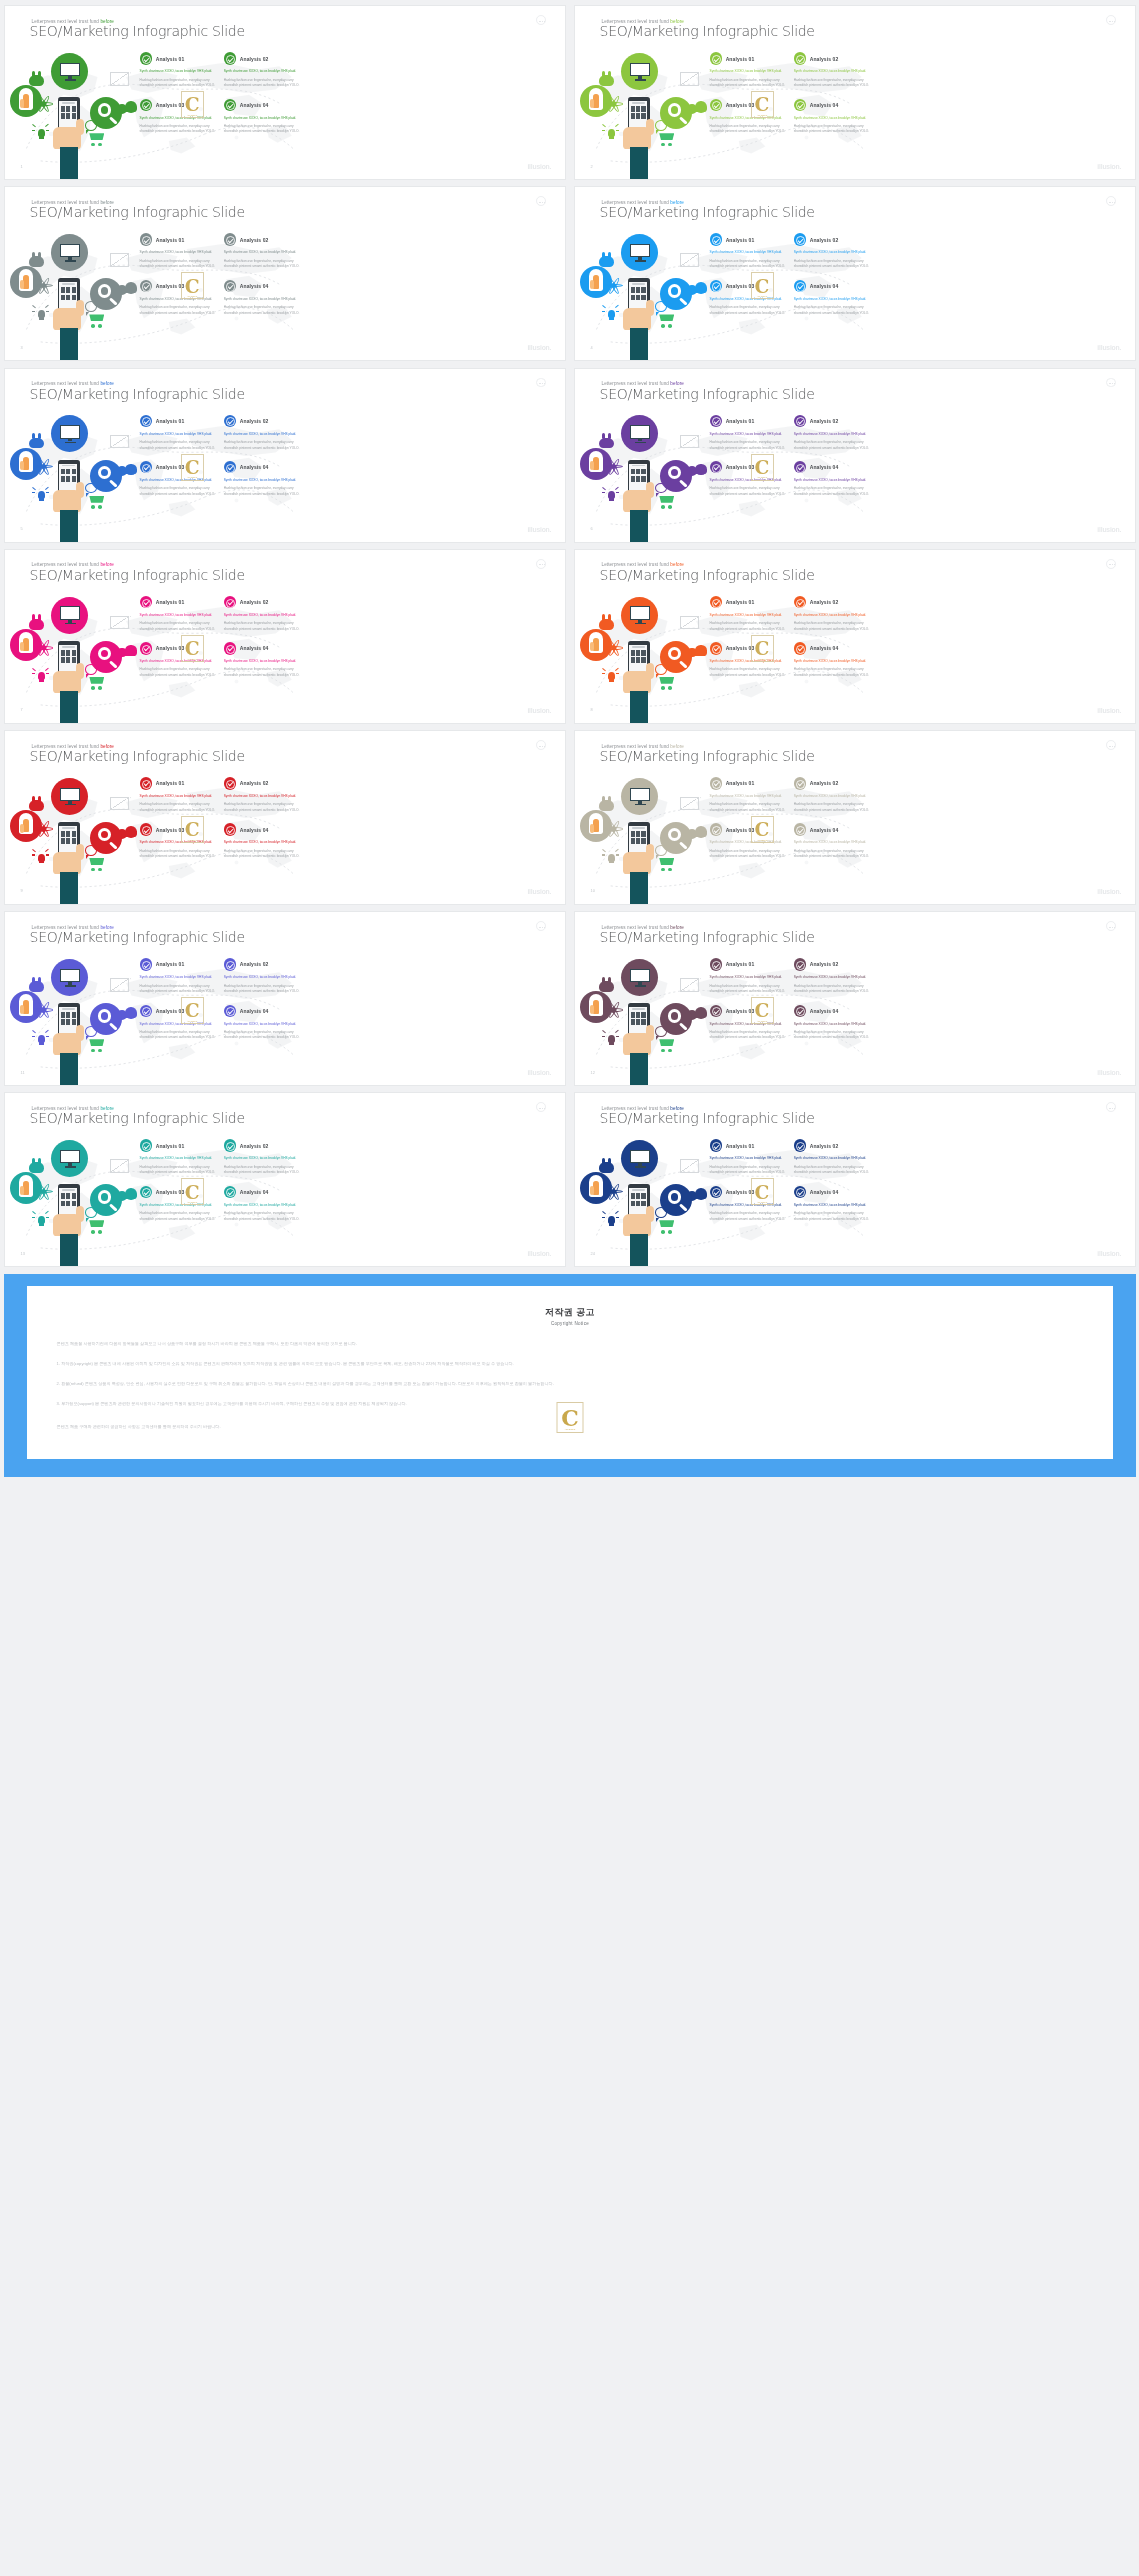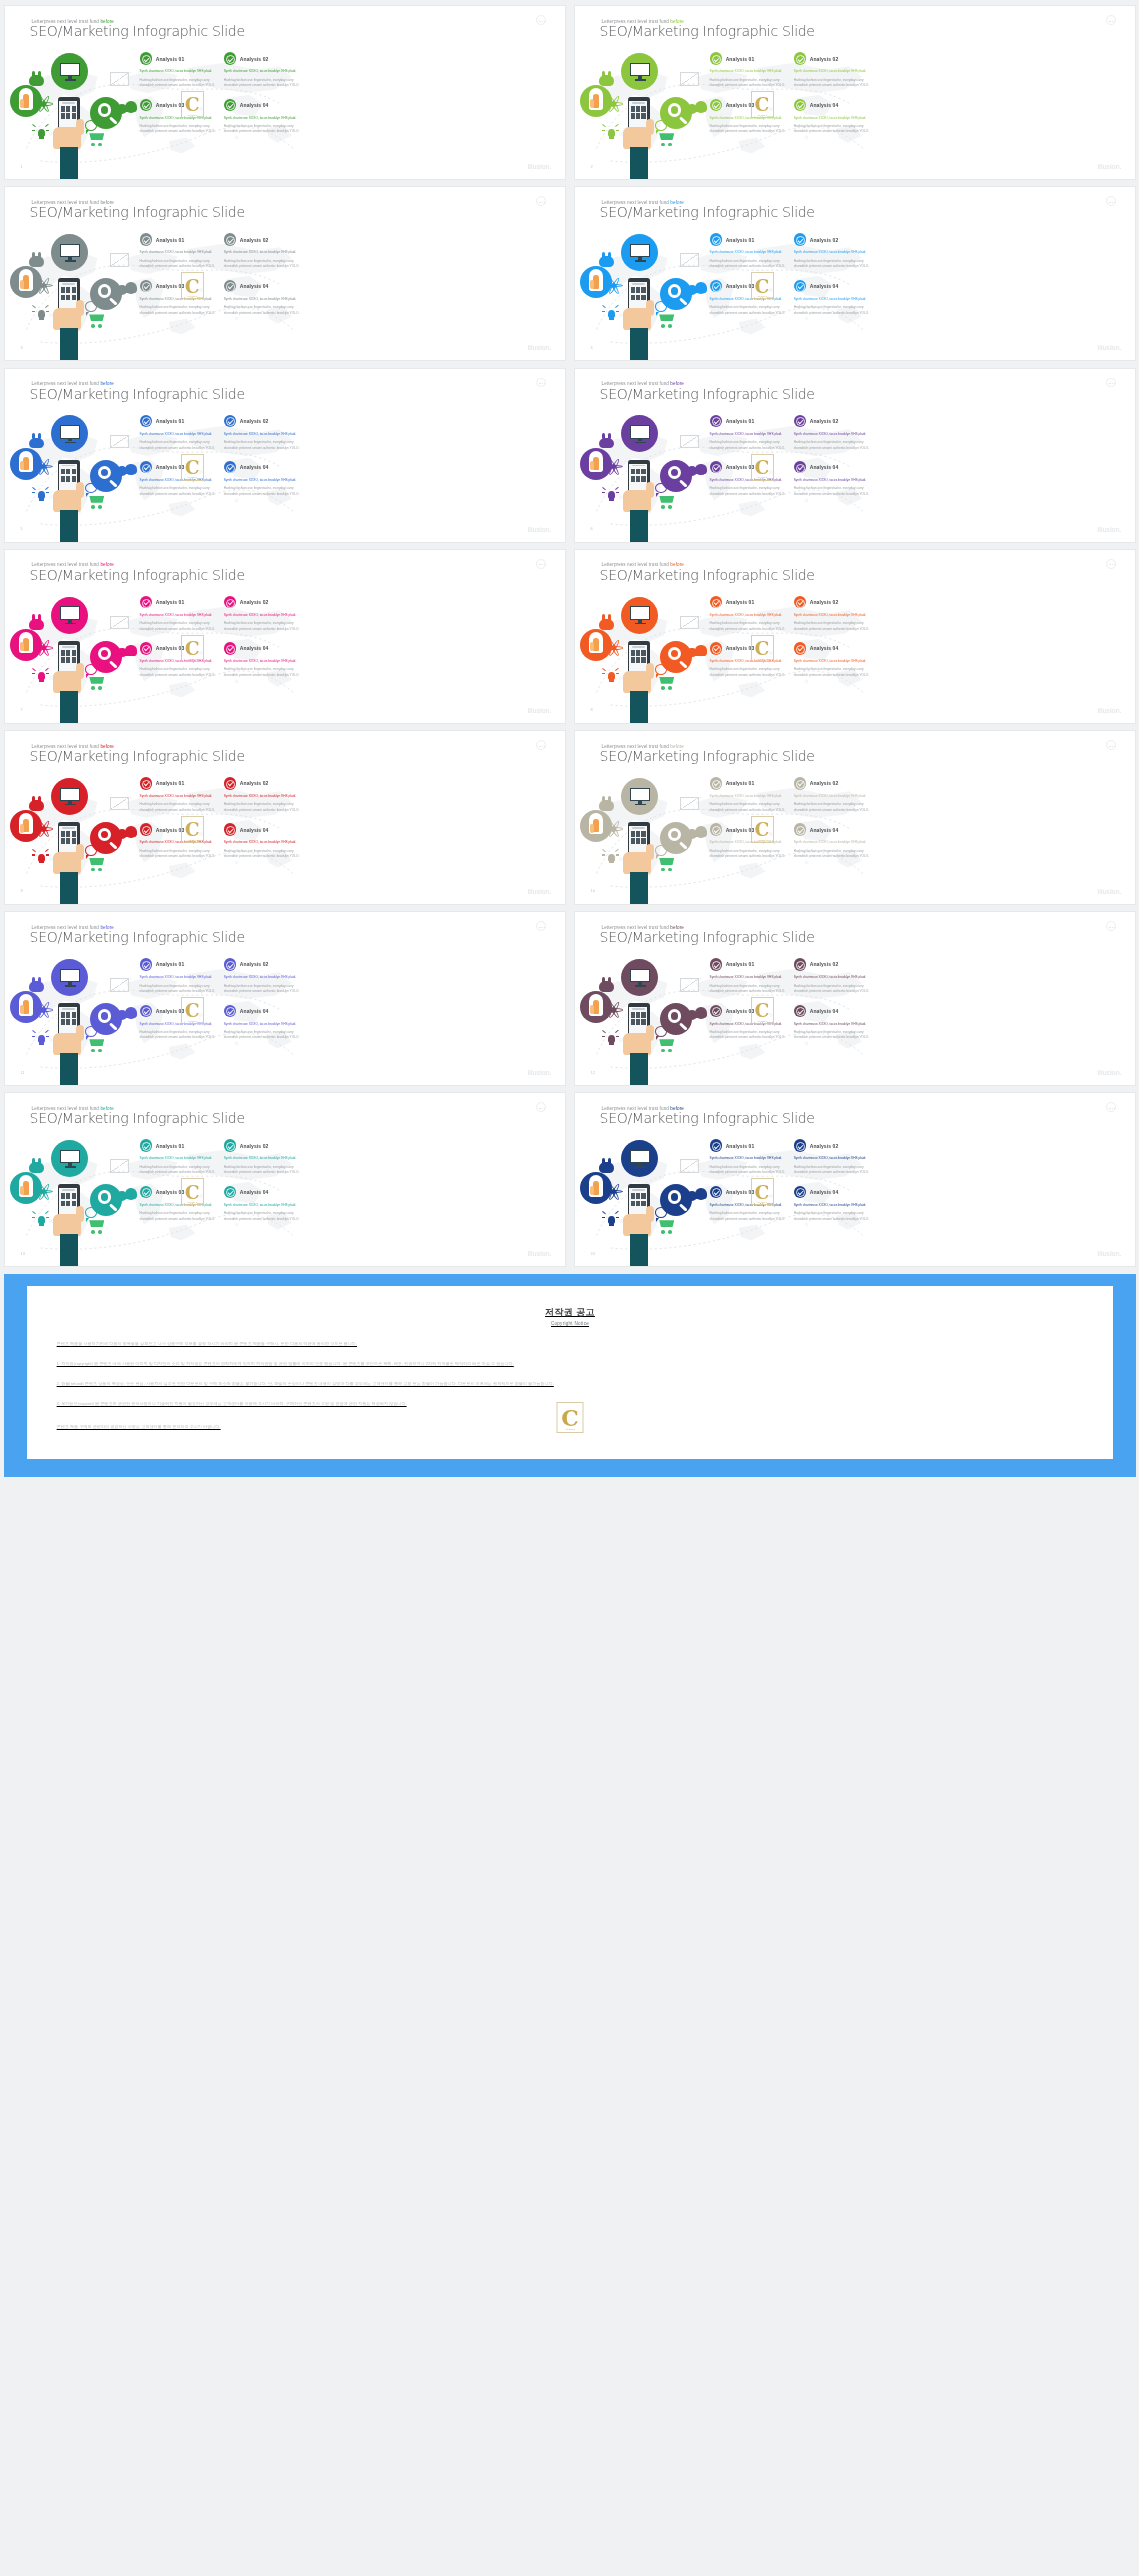--- a/index.html
+++ b/index.html
@@ -299,21 +299,20 @@
   .notice-wrap {
     margin-top: 6.2px;
     background: #4aa3f0;
     padding: 12.5px 23px 18px 23px;
     position: relative;
   }
   .notice {
     background: #fff;
     padding: 19.6px 30px 27px 30px;
     position: relative;
-    text-decoration: underline;
   }
   .n-title {
     text-align: center; font-size: 9px; font-weight: 700;
     color: #3b3d40; letter-spacing: 0.4px;
   }
   .n-sub {
     text-align: center; font-size: 4.5px; color: #6c7074;
     margin-top: 1.8px; letter-spacing: 0.3px;
   }
   .n-intro {

